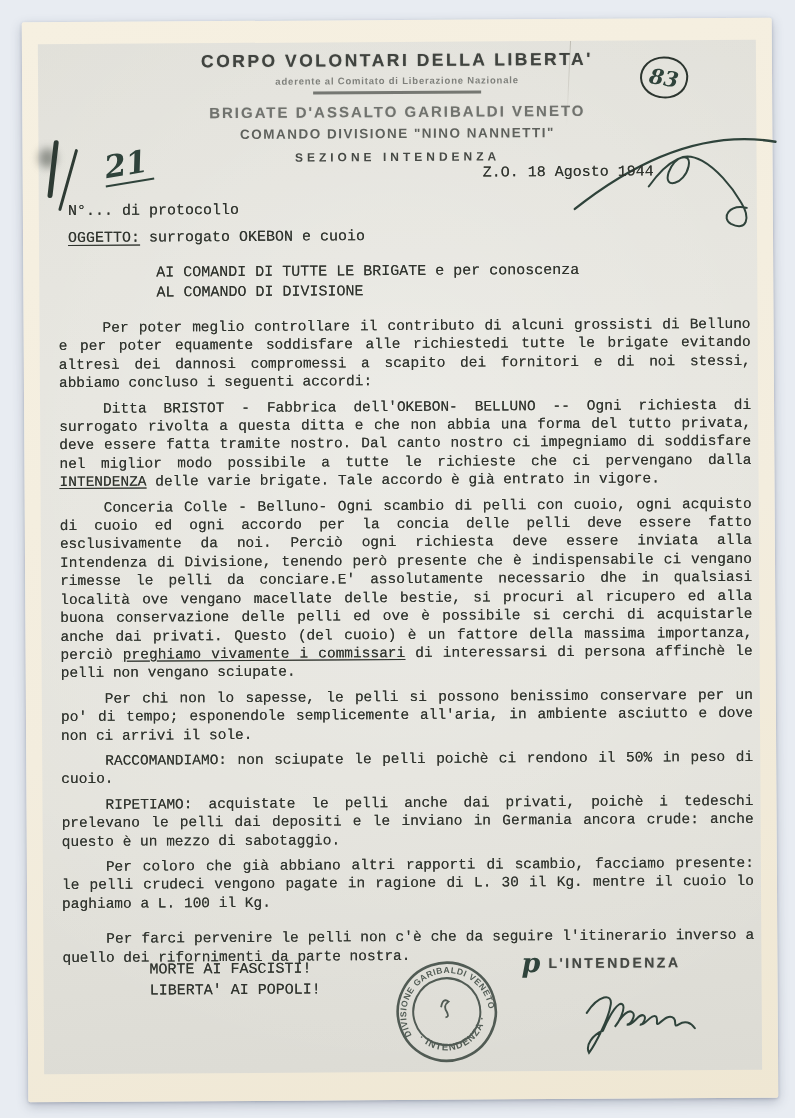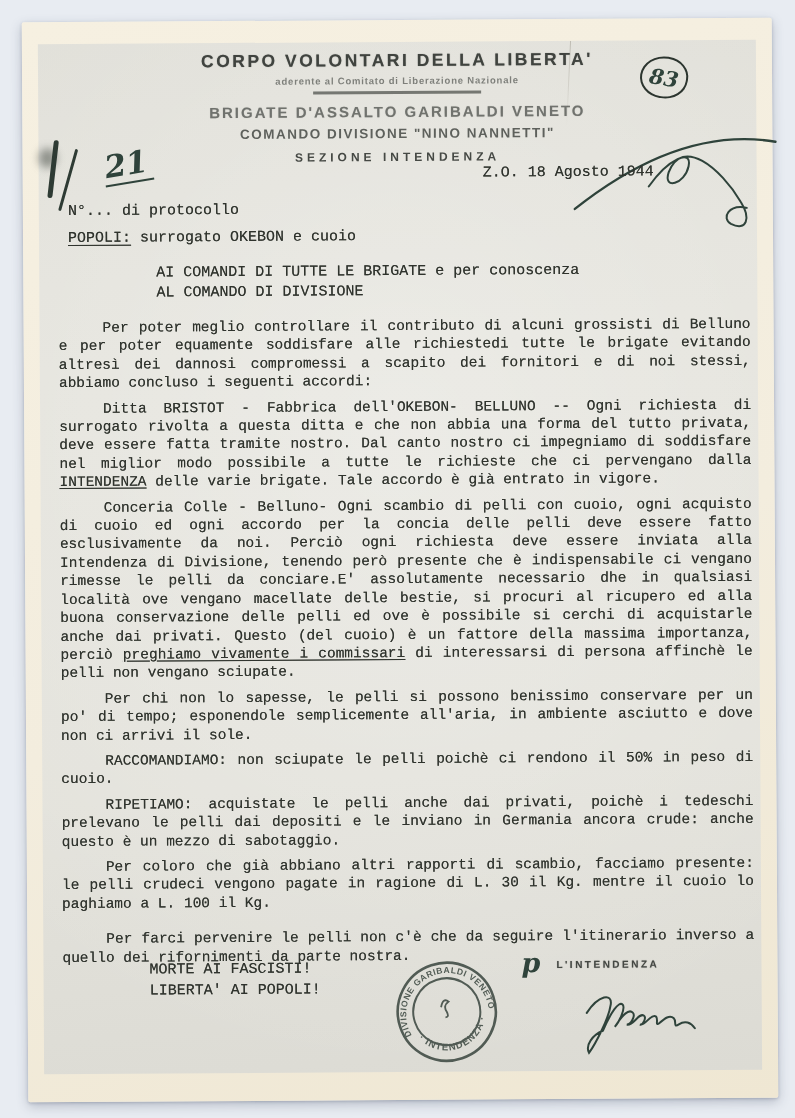--- a/index.html
+++ b/index.html
@@ -64,21 +64,21 @@
   .circled-num{
     position:absolute;left:618px;top:38px;width:44px;height:38px;
     border:2.5px solid #2c352f;border-radius:55% 48% 52% 50%;
     display:flex;align-items:center;justify-content:center;
     font-family:"DejaVu Serif",serif;font-style:italic;font-weight:bold;font-size:21px;
     transform:rotate(10deg);
   }
   .scrawl{position:absolute;left:548px;top:72px;}
   .signed{position:absolute;left:494px;top:928px;white-space:nowrap;}
   .signed .p-hand{font-family:"DejaVu Serif",serif;font-style:italic;font-size:27px;font-weight:bold;color:#2f433b;vertical-align:-4px;}
-  .signed .s-title{font-size:10px;font-weight:bold;letter-spacing:2.5px;color:#2a2e2a;opacity:.85;margin-left:16px;text-shadow:0 0 1px rgba(42,46,42,.5);}
+  .signed .s-title{font-size:14px;font-weight:bold;letter-spacing:2.5px;color:#2a2e2a;opacity:.85;margin-left:8px;text-shadow:0 0 1px rgba(42,46,42,.5);}
   .signature-svg{position:absolute;left:545px;top:968px;}
   
   .stamp{position:absolute;left:357px;top:930px;transform:rotate(-18deg);opacity:.85;}
   .stamp text{font-family:"Liberation Sans",sans-serif;font-weight:bold;fill:#39453e;}
 </style>
 </head>
 <body>
 
 <div class="scene">
   <div class="print">
@@ -101,21 +101,21 @@
     <div class="proto-hand hand">21</div>
     <div class="circled-num hand">83</div>
 
     <svg class="scrawl" width="215" height="165" viewBox="0 0 215 165">
       <path d="M4,118 C55,78 125,38 205,52" stroke="#2f433b" stroke-width="2.4" fill="none" stroke-linecap="round"></path>
       <path d="M78,96 C98,68 122,58 118,76 C114,94 92,100 98,82 C112,46 150,78 170,112 C180,128 176,142 160,134 C150,128 158,114 176,118" stroke="#2f433b" stroke-width="2" fill="none" stroke-linecap="round"></path>
     </svg>
 
     <div class="type date-line">Z.O. 18 Agosto 1944</div>
     <div class="type proto-line">N°... di protocollo</div>
-    <div class="type subject-line"><span class="lbl">POPOLI:</span><span> surrogato OKEBON e cuoio</span></div>
+    <div class="type subject-line"><span class="lbl">OGGETTO:</span><span> surrogato OKEBON e cuoio</span></div>
 
     <div class="type recipients">
       <div>AI COMANDI DI TUTTE LE BRIGATE e per conoscenza</div>
       <div>AL COMANDO DI DIVISIONE</div>
     </div>
 
     <div class="type body-text">
         <p class="para"><span>Per poter meglio controllare  il contributo di alcuni grossisti di Belluno e per poter equamente soddisfare alle richiestedi tutte le brigate evitando altresì dei dannosi compromessi a scapito dei fornitori e di noi stessi, abbiamo concluso i seguenti accordi:</span></p>
         <p class="para"><span>Ditta BRISTOT - Fabbrica dell'OKEBON- BELLUNO -- Ogni richiesta di surrogato rivolta a questa ditta e che non abbia una forma del tutto privata, deve essere fatta tramite nostro. Dal canto nostro ci impegniamo di soddisfare nel miglior modo possibile a tutte le richieste che ci pervengano dalla </span><span class="u">INTENDENZA</span><span> delle varie brigate. Tale accordo è già entrato in vigore.</span></p>
         <p class="para"><span>Conceria Colle - Belluno-  Ogni scambio di pelli con cuoio, ogni acquisto di cuoio ed ogni accordo per la concia delle pelli deve essere fatto esclusivamente da noi. Perciò ogni richiesta deve essere inviata alla Intendenza di Divisione, tenendo però presente che è indispensabile ci vengano rimesse le pelli da conciare.E' assolutamente necessario dhe in qualsiasi località ove vengano macellate delle bestie, si procuri al ricupero ed alla buona conservazione delle pelli ed ove è possibile si cerchi di acquistarle anche dai privati. Questo (del cuoio) è un fattore della massima importanza, perciò </span><span class="u">preghiamo vivamente i commissari</span><span> di interessarsi di persona affinchè le pelli non vengano sciupate.</span></p>

